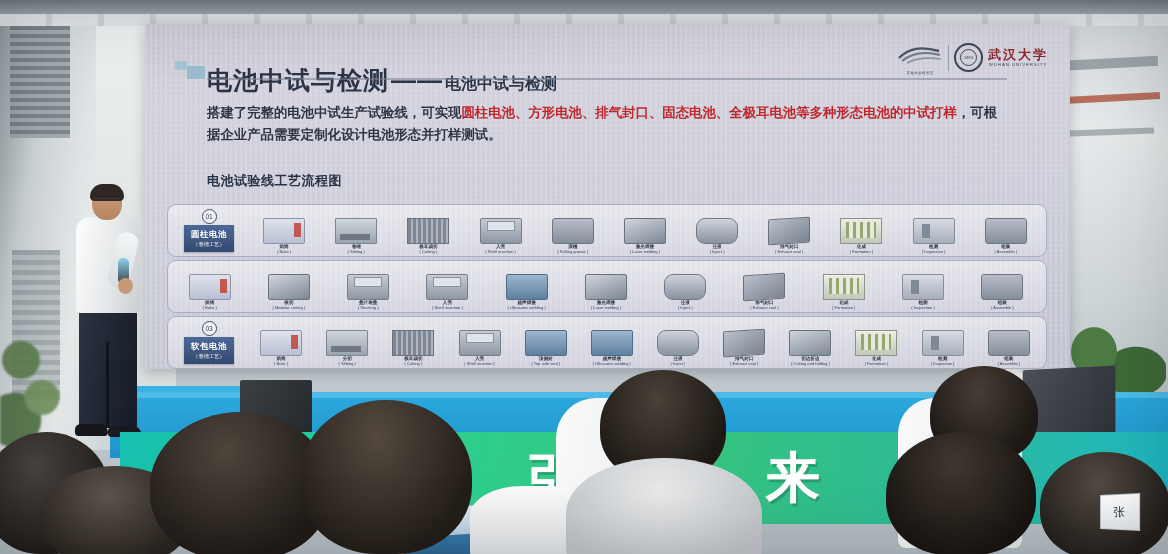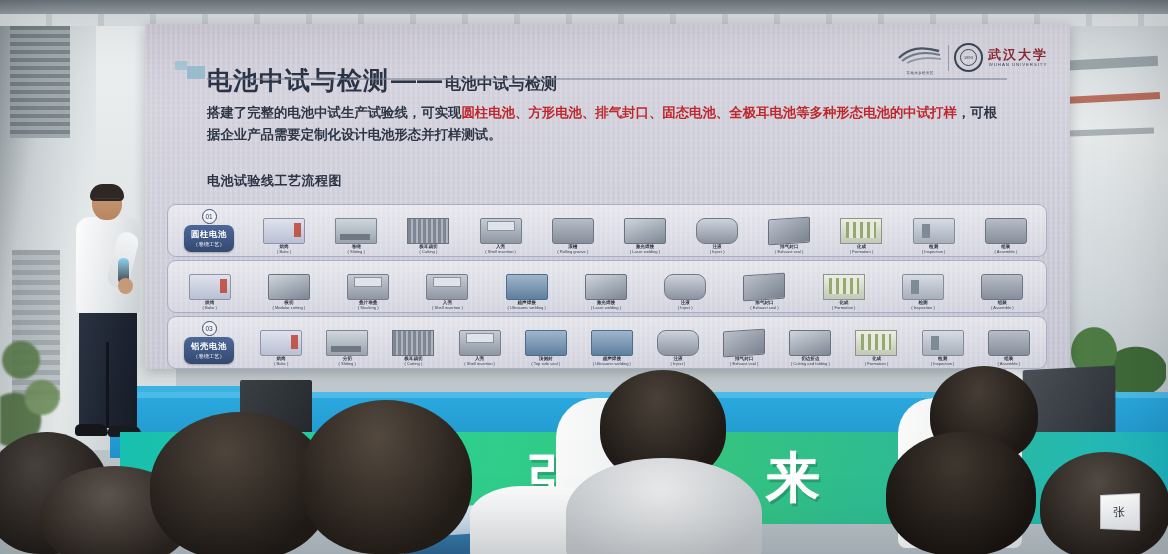--- a/index.html
+++ b/index.html
@@ -75,21 +75,21 @@
 
   .sec-head{position:absolute;left:62px;top:148px;font-size:13px;font-weight:bold;color:#2b3446;letter-spacing:.5px;}
 
   .flow{position:absolute;left:22px;top:180px;width:880px;}
   .flow-row{position:relative;height:51px;margin-bottom:3px;border:1px solid #a9aec2;border-radius:9px;
     background:linear-gradient(180deg,rgba(255,255,255,.5),rgba(232,233,242,.35));
     display:flex;align-items:center;padding-left:2px;}
   .row-badge-wrap{width:78px;position:relative;display:flex;flex-direction:column;align-items:center;justify-content:center;}
   .row-num{width:13px;height:13px;border-radius:50%;border:1px solid #3a4b6d;color:#2a3a58;
     font-size:6.5px;display:flex;align-items:center;justify-content:center;margin-bottom:1px;background:rgba(255,255,255,.5);}
-  .row-label{background:linear-gradient(180deg,#4d6898,#33496f);border-radius:7px;padding:4px 7px;
+  .row-label{background:linear-gradient(180deg,#4d6898,#33496f);border-radius:0;padding:4px 7px;
     text-align:center;color:#fff;box-shadow:0 1px 2px rgba(0,0,0,.25);}
   .row-label-cn{font-size:8.4px;font-weight:bold;letter-spacing:.6px;}
   .row-label-sub{font-size:5.3px;opacity:.92;margin-top:1px;}
   .steps{flex:1;display:flex;align-items:flex-end;justify-content:space-around;height:100%;padding:0 4px 2px 0;}
   .step{display:flex;flex-direction:column;align-items:center;justify-content:flex-end;height:100%;width:64px;}
   .mach{width:40px;height:24px;margin-bottom:1px;position:relative;}
   .cap-cn{font-size:4.6px;color:#2d3544;font-weight:bold;line-height:1;}
   .cap-en{font-size:4.1px;color:#3b4452;line-height:1.2;margin-top:.5px;}
 
   
@@ -358,21 +358,21 @@
                 <div class="mach m5"></div>
                 <div class="cap-cn">组装</div>
                 <div class="cap-en">( Assemble )</div>
               </div>
             </div>
           </div>
           <div class="flow-row">
             <div class="row-badge-wrap">
               <div class="row-num">03</div>
               <div class="row-label">
-                <div class="row-label-cn">铝壳电池</div>
+                <div class="row-label-cn">软包电池</div>
                 <div class="row-label-sub">（卷绕工艺）</div>
               </div>
             </div>
             <div class="steps">
               <div class="step">
                 <div class="mach m1"></div>
                 <div class="cap-cn">烘烤</div>
                 <div class="cap-en">( Bake )</div>
               </div>
               <div class="step">

